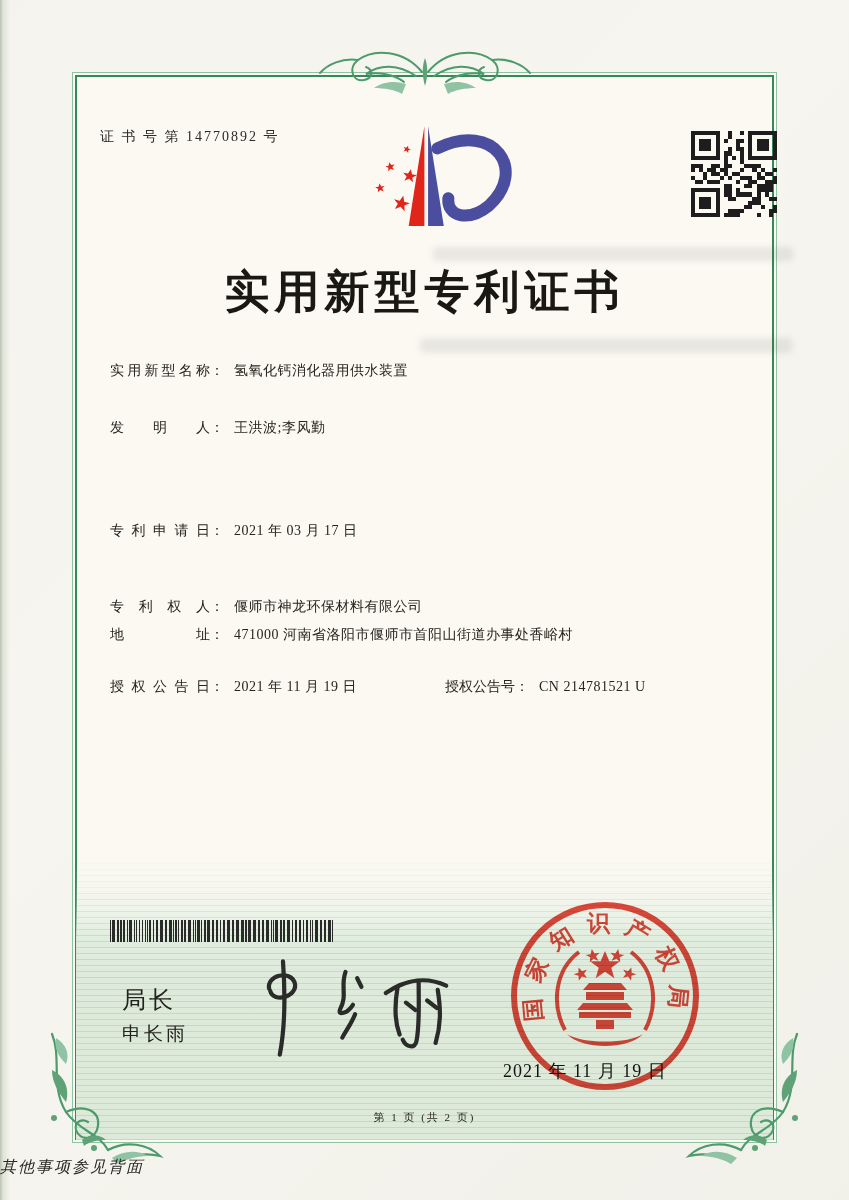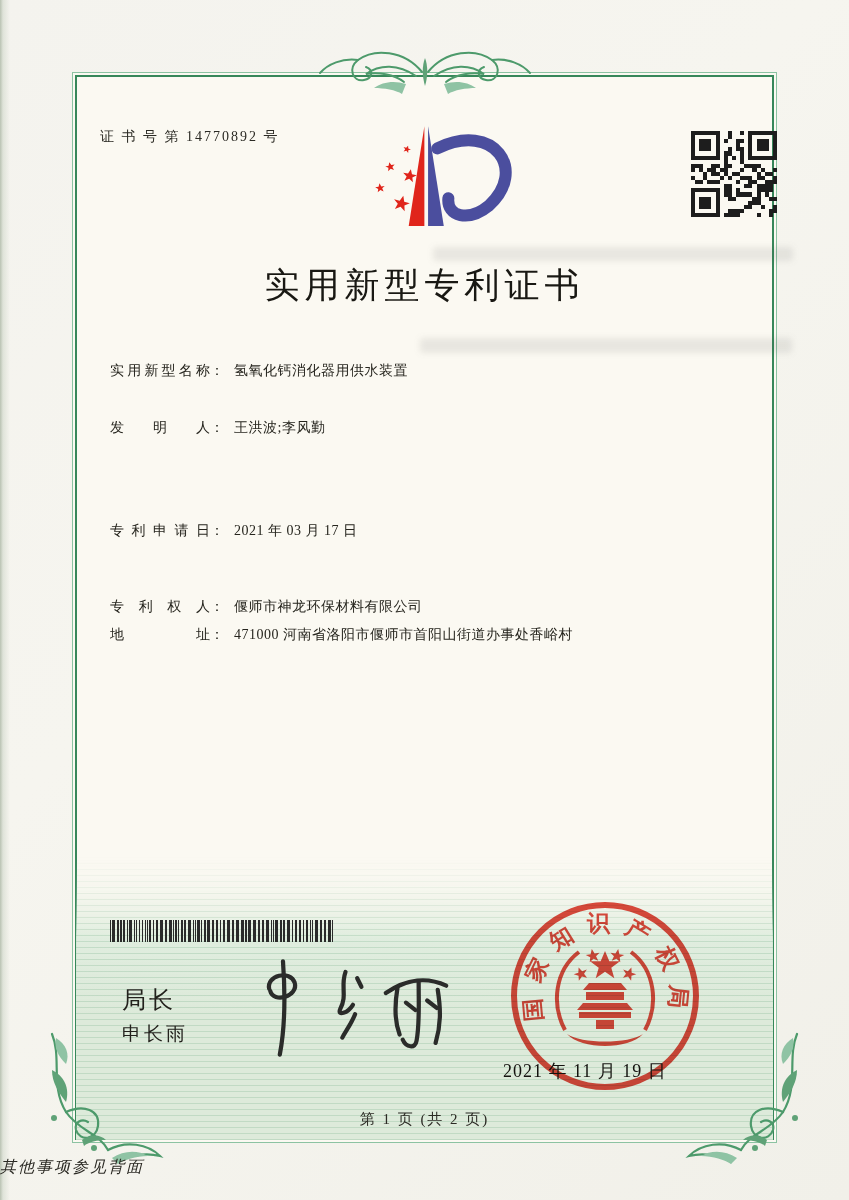--- a/index.html
+++ b/index.html
@@ -20,36 +20,36 @@
   .frame::before{content:"";position:absolute;inset:2px;border:2.5px solid #37875a;}
   
   .waves{position:absolute;left:76px;top:854px;width:697px;height:286px;
     background-image:
       repeating-linear-gradient(0deg, rgba(120,176,138,.28) 0 1px, rgba(120,176,138,0) 1px 6px),
       linear-gradient(to bottom, rgba(222,236,221,0) 0, rgba(222,236,221,.95) 80px, #ddeada 160px);
     -webkit-mask-image:linear-gradient(to bottom, transparent 0, #000 85px);
     mask-image:linear-gradient(to bottom, transparent 0, #000 85px);}
   .cert-no{position:absolute;left:100px;top:128px;font-size:14px;letter-spacing:2px;color:#2b2a24;}
   .title{position:absolute;left:0;top:262px;width:100%;text-align:center;
-    font-size:35px;font-weight:400;letter-spacing:5px;color:#191813;}
+    font-size:45px;font-weight:700;letter-spacing:5px;color:#191813;}
   .ghost{position:absolute;background:rgba(70,70,70,.10);filter:blur(3px);border-radius:3px;}
   .row{position:absolute;left:110px;width:660px;font-size:14px;color:#26251e;white-space:nowrap;}
   .flabel{display:inline-block;width:100px;text-align:justify;text-align-last:justify;}
   .fvalue{margin-left:10px;letter-spacing:.5px;}
   .grant-b{position:absolute;left:335px;top:0;}
   .bodytext{position:absolute;left:110px;top:710px;width:662px;
     font-size:15.5px;line-height:24.5px;font-style:italic;color:#262520;text-align:justify;}
   .bodytext p{margin:0;text-indent:2em;}
   .barcode-wrap{position:absolute;left:110px;top:920px;width:225px;height:22px;}
   .signer-title{position:absolute;left:122px;top:984px;font-size:24px;letter-spacing:3px;}
   .signer-name{position:absolute;left:122px;top:1021px;font-size:19px;letter-spacing:3px;}
   .signature{position:absolute;left:248px;top:950px;}
   .seal{position:absolute;left:505px;top:896px;mix-blend-mode:multiply;opacity:.92;}
   .seal-date{position:absolute;left:503px;top:1059px;font-size:18px;letter-spacing:1px;color:#14130f;}
-  .page-num{position:absolute;left:72px;top:1110px;width:705px;text-align:center;font-size:15px;letter-spacing:2px;color:#2b2a24;}
+  .page-num{position:absolute;left:72px;top:1110px;width:705px;text-align:center;font-size:11px;letter-spacing:2px;color:#2b2a24;}
   .back-note{position:absolute;left:0;top:1157px;width:849px;text-align:left;
     font-size:16px;font-style:italic;letter-spacing:2px;color:#2b2a24;}
   .qr-wrap{position:absolute;left:691px;top:131px;width:86px;height:86px;}
   .logo-wrap{position:absolute;left:358px;top:116px;}
   .orn{position:absolute;}
   svg{display:block;}
 </style>
 </head>
 <body>
 
@@ -357,20 +357,26 @@
   <div class="row" style="top:522px;">
     <span class="flabel">专利申请日</span><span>：</span><span class="fvalue">2021 年 03 月 17 日</span>
   </div>
   <div class="row" style="top:598px;">
     <span class="flabel">专利权人</span><span>：</span><span class="fvalue">偃师市神龙环保材料有限公司</span>
   </div>
   <div class="row" style="top:626px;">
     <span class="flabel">地址</span><span>：</span><span class="fvalue">471000 河南省洛阳市偃师市首阳山街道办事处香峪村</span>
   </div>
 
+  <div class="row" style="top:678px;">
+    <span class="flabel">授权公告日</span><span>：</span><span class="fvalue">2021 年 11 月 19 日</span>
+    <span class="grant-b">
+      <span>授权公告号</span><span>：</span><span class="fvalue">CN 214781521 U</span>
+    </span>
+  </div>
 
 
   <div class="barcode-wrap">
     <svg id="barcode" width="225" height="22" viewBox="0 0 225 22" preserveAspectRatio="none" shape-rendering="crispEdges">
         <rect x="0" y="0" width="1" height="22" fill="#2a2a2a"></rect>
         <rect x="2" y="0" width="3" height="22" fill="#2a2a2a"></rect>
         <rect x="7" y="0" width="2" height="22" fill="#2a2a2a"></rect>
         <rect x="10" y="0" width="2" height="22" fill="#2a2a2a"></rect>
         <rect x="13" y="0" width="2" height="22" fill="#2a2a2a"></rect>
         <rect x="17" y="0" width="1" height="22" fill="#2a2a2a"></rect>

